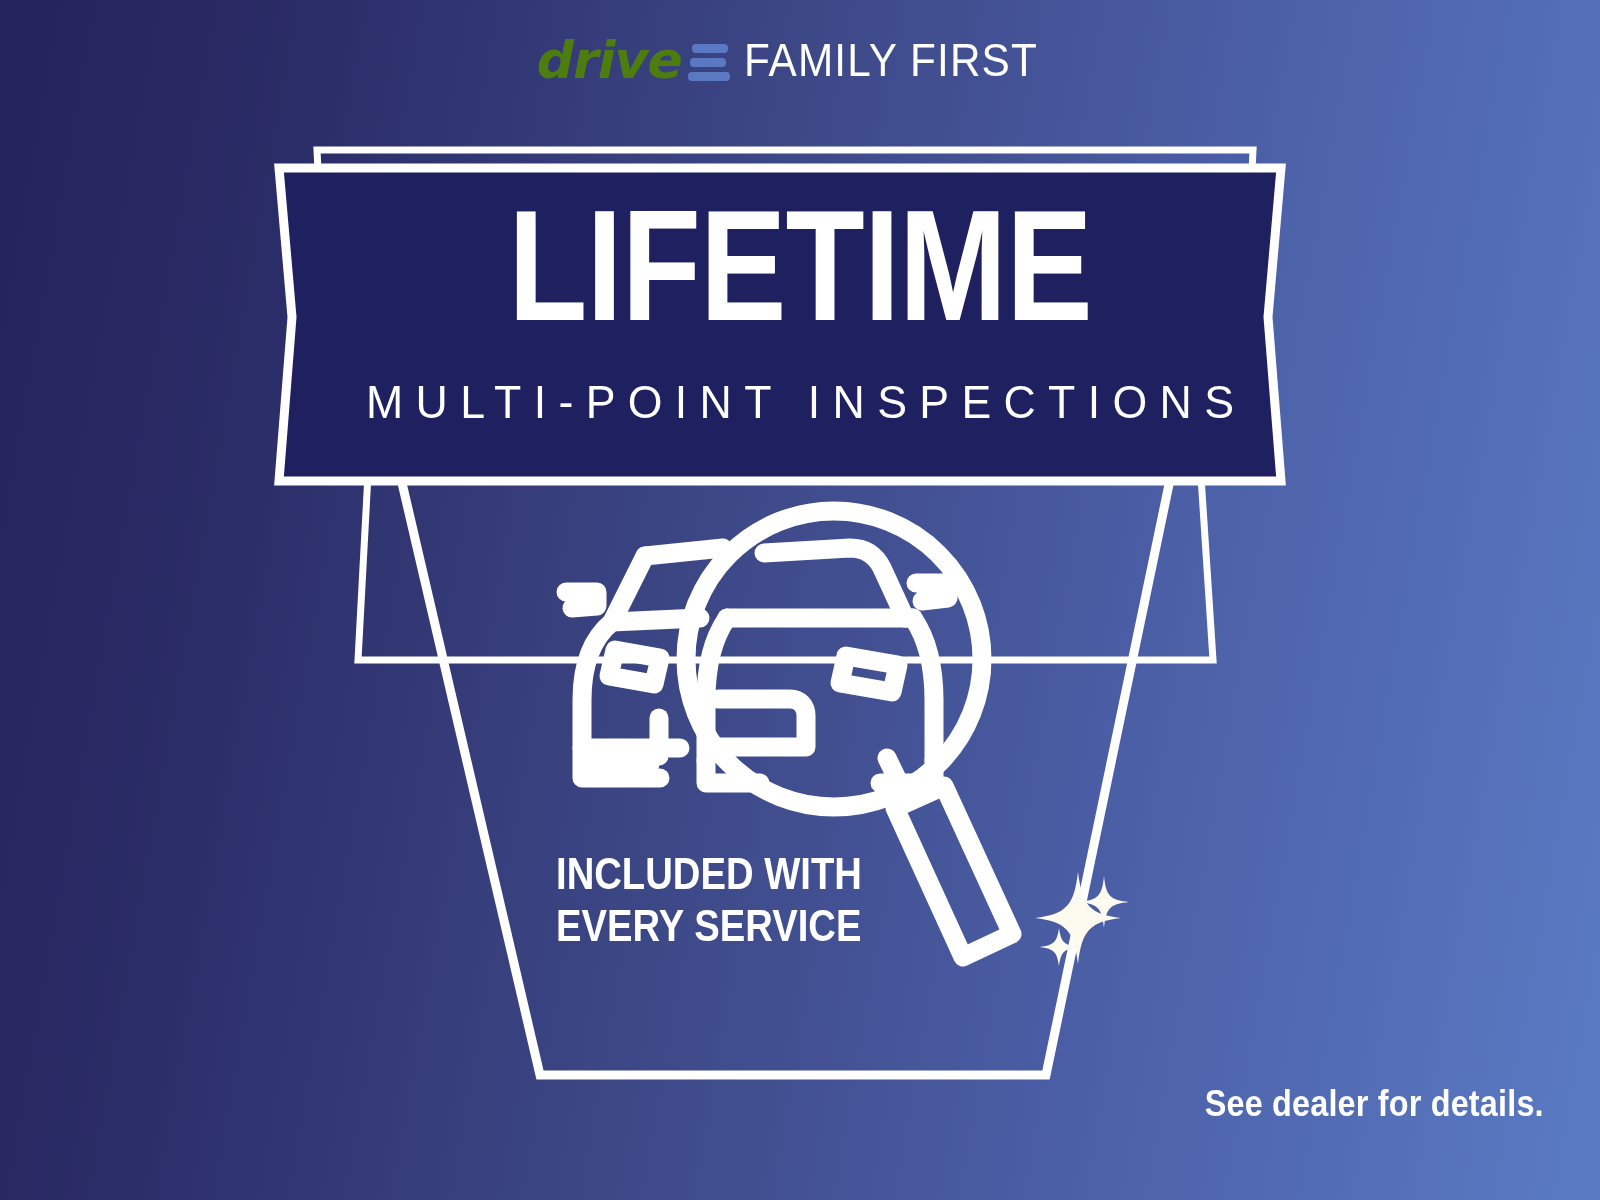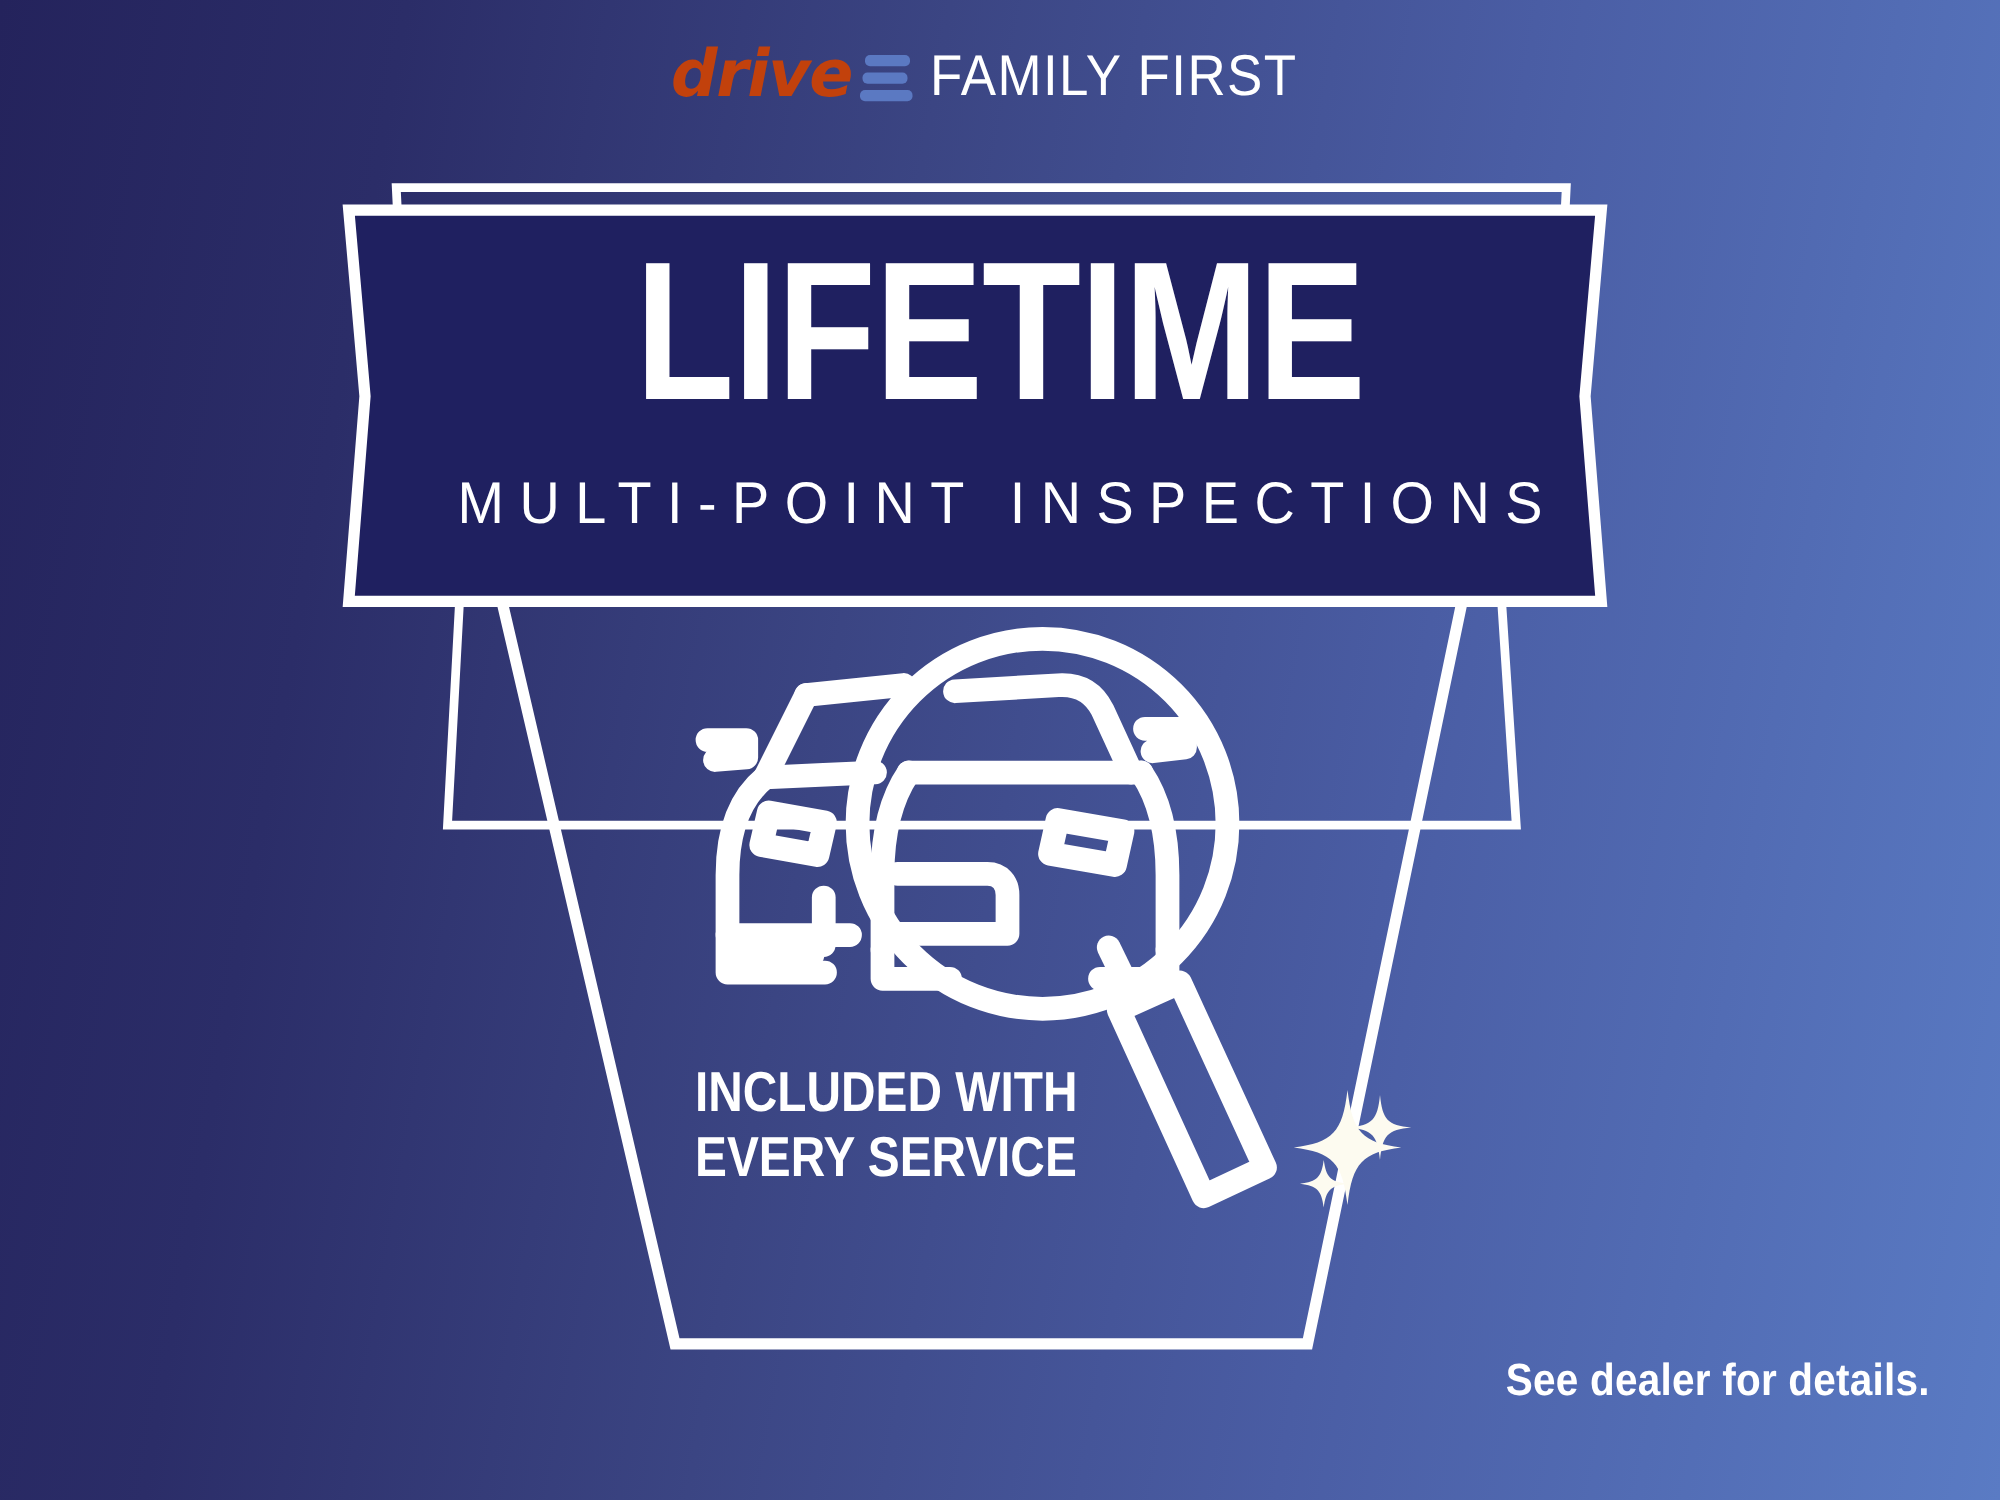--- a/index.html
+++ b/index.html
@@ -13,21 +13,21 @@
 
   
   .header {
     position:absolute; top:0; left:0; width:1600px; height:120px;
     display:flex; align-items:center; justify-content:center;
   }
   .logo-lockup { display:flex; align-items:center; gap:0px; }
   .logo-drive {
     font-family:"DejaVu Sans", sans-serif;
     font-style:italic; font-weight:700;
-    font-size:52px; color:#c2410c; letter-spacing:-1px;
+    font-size:52px; color:#4d7c0f; letter-spacing:-1px;
     line-height:1;
   }
   .logo-mark {
     display:flex; flex-direction:column; align-items:flex-start;
     gap:5px; margin:0 14px 0 6px; padding-top:4px;
   }
   .logo-mark i { display:block; height:9px; border-radius:4px; background:#5b79c2; }
   .logo-mark i:nth-child(1){ width:36px; margin-left:4px; }
   .logo-mark i:nth-child(2){ width:36px; margin-left:2px; }
   .logo-mark i:nth-child(3){ width:42px; margin-left:0px; }

